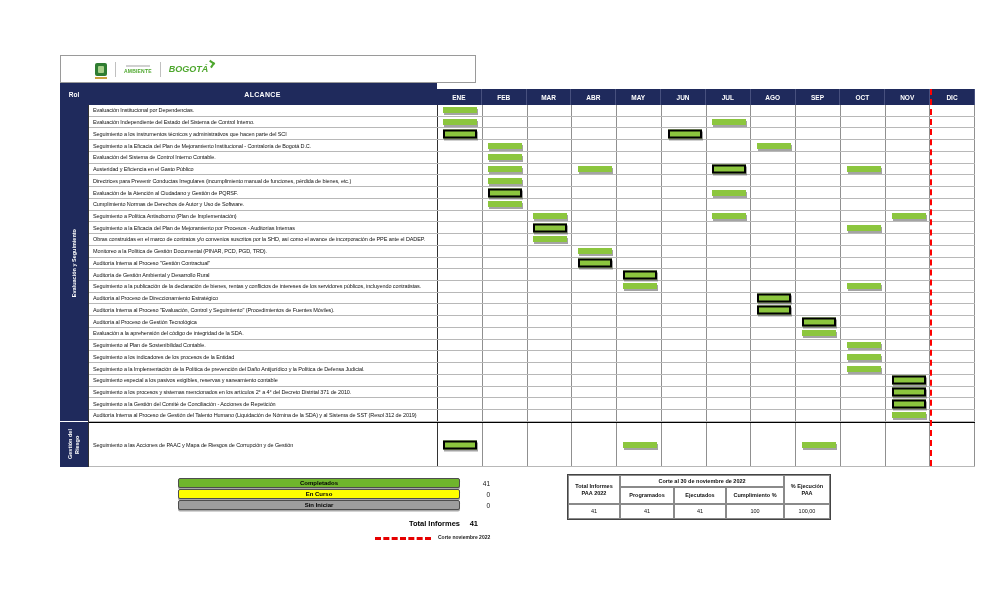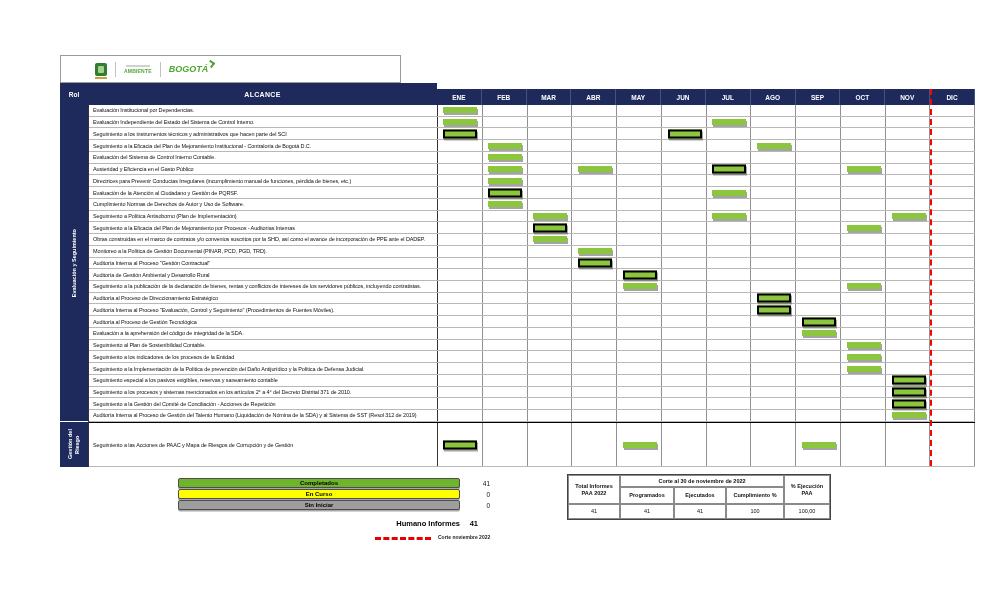--- a/index.html
+++ b/index.html
@@ -1,18 +1,18 @@
 <!DOCTYPE html>
 <html><head>
 <meta charset="utf-8">
 <style>
   html,body{margin:0;padding:0;}
   body{width:1000px;height:607px;background:#fff;font-family:"Liberation Sans",sans-serif;position:relative;overflow:hidden;}
   .sheet{position:absolute;left:60px;top:55px;width:915px;height:412px;}
-  .hdr-left{position:absolute;left:0;top:0;width:341px;height:28px;background:#fff;border:1px solid #9a9a9a;box-sizing:border-box;display:flex;align-items:center;padding-left:34px;gap:8px;}
+  .hdr-left{position:absolute;left:0;top:0;width:416px;height:28px;background:#fff;border:1px solid #9a9a9a;box-sizing:border-box;display:flex;align-items:center;padding-left:34px;gap:8px;}
   .crest{width:12px;height:13px;background:#2f7d32;border-radius:2px;position:relative;}
   .crest:after{content:"";position:absolute;left:3px;top:3px;width:6px;height:7px;background:#a7d08a;border-radius:1px;}
   .crest-base{position:absolute;left:0;bottom:-3px;width:12px;height:2px;background:#c9a13b;}
   .logo-sep{width:1px;height:15px;background:#c0c0c0;}
   .amb{display:flex;flex-direction:column;align-items:center;gap:1px;}
   .amb .tiny{width:24px;height:2px;background:#d0d0d0;}
   .amb .txt{font-size:5px;font-weight:bold;color:#4ea72e;letter-spacing:.2px;}
   .bog{font-size:9px;font-weight:bold;color:#4ea72e;font-style:italic;position:relative;padding-right:6px;}
   .bog .leaf{position:absolute;right:0;top:-3px;width:6px;height:6px;border-top:2px solid #4ea72e;border-right:2px solid #4ea72e;transform:rotate(35deg);box-sizing:border-box;}
   .hdr-title{position:absolute;left:377px;top:0;width:538px;height:33px;background:#FFC000;border:1px solid #9a9a9a;box-sizing:border-box;display:flex;align-items:center;justify-content:center;color:#1F2A5C;font-weight:bold;font-size:8px;letter-spacing:.2px;}
@@ -630,21 +630,21 @@
     <div class="lrow">
       <div class="lbar" style="background: rgb(255, 255, 0);">En Curso</div>
       <div class="lval">0</div>
     </div>
     <div class="lrow">
       <div class="lbar" style="background: rgb(158, 158, 158);">Sin Iniciar</div>
       <div class="lval">0</div>
     </div>
   </div>
 
-<div class="total-label">Humano Informes</div>
+<div class="total-label">Total Informes</div>
 <div class="total-value">41</div>
 <div class="corte-dash"></div>
 <div class="corte-label">Corte noviembre 2022</div>
 
 <div class="summary">
   <div class="scell sh sp-total">Total Informes PAA 2022</div>
   <div class="scell sh sp-corte">Corte al 30 de noviembre de 2022</div>
   <div class="scell sh sp-ejec">% Ejecución PAA</div>
   <div class="scell sh" style="grid-column:2;grid-row:2;">Programados</div>
   <div class="scell sh" style="grid-column:3;grid-row:2;">Ejecutados</div>

